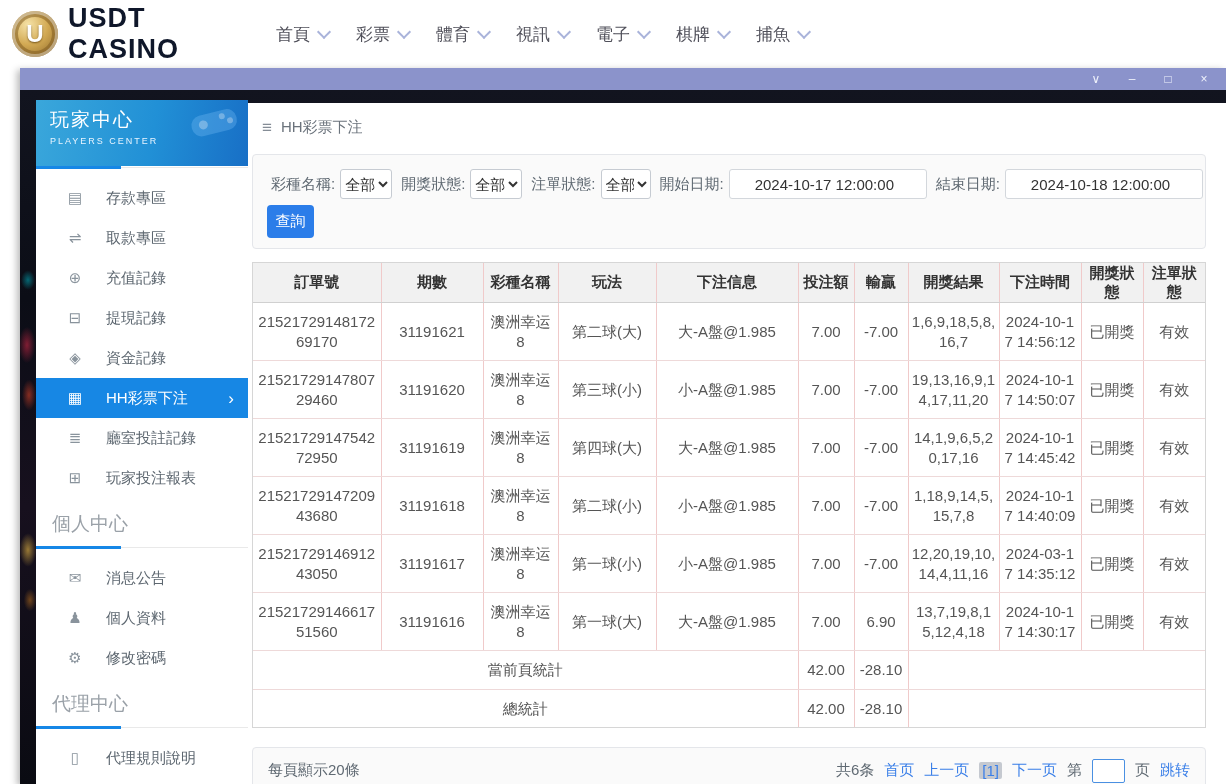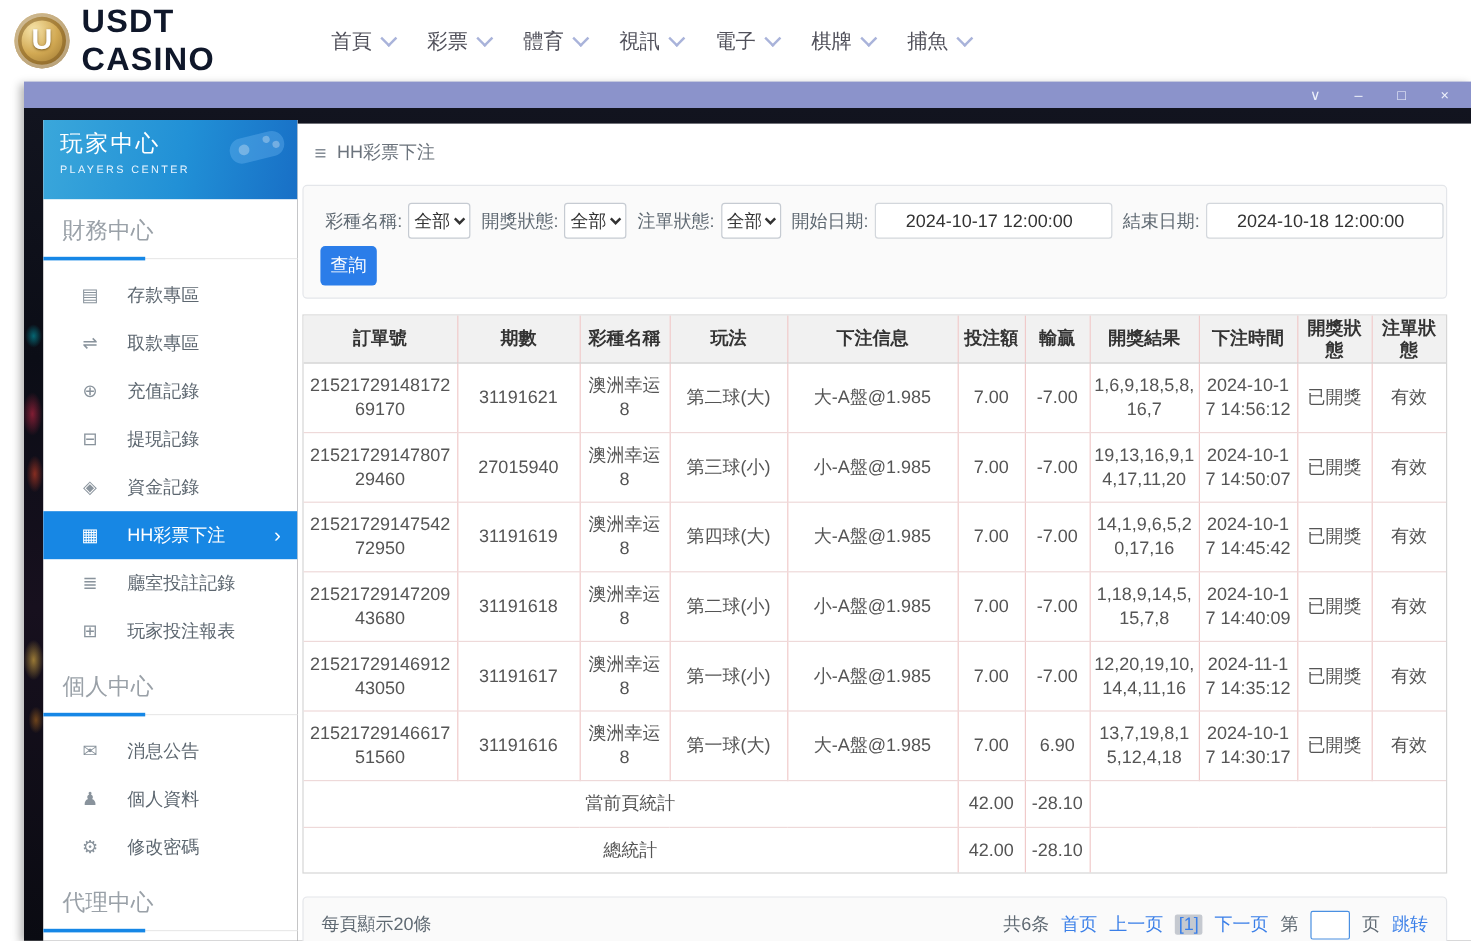--- a/index.html
+++ b/index.html
@@ -144,21 +144,20 @@
         <div class="sh-title">玩家中心</div>
         <div class="sh-sub">PLAYERS CENTER</div>
         <svg class="gamepad" width="54" height="38" viewBox="0 0 54 38">
           <rect x="3" y="9" width="46" height="21" rx="10" fill="rgba(140,205,255,.45)"></rect>
           <circle cx="15" cy="19" r="4.5" fill="rgba(255,255,255,.55)"></circle>
           <circle cx="35" cy="15" r="3" fill="rgba(255,255,255,.55)"></circle>
           <circle cx="42" cy="21" r="3" fill="rgba(255,255,255,.55)"></circle>
         </svg>
       </div>
 
-      <div class="sec-title">財務中心</div>
       <div class="sec-rule"></div>
       <div class="menu">
         <div class="menu-item">
           <span class="mi-icon">▤</span>
           <span>存款專區</span>
         </div>
         <div class="menu-item">
           <span class="mi-icon">⇌</span>
           <span>取款專區</span>
         </div>
@@ -283,21 +282,21 @@
               <td>大-A盤@1.985</td>
               <td>7.00</td>
               <td>-7.00</td>
               <td>1,6,9,18,5,8,16,7</td>
               <td>2024-10-17 14:56:12</td>
               <td>已開獎</td>
               <td>有效</td>
             </tr>
             <tr>
               <td>2152172914780729460</td>
-              <td>27015940</td>
+              <td>31191620</td>
               <td>澳洲幸运8</td>
               <td>第三球(小)</td>
               <td>小-A盤@1.985</td>
               <td>7.00</td>
               <td>-7.00</td>
               <td>19,13,16,9,14,17,11,20</td>
               <td>2024-10-17 14:50:07</td>
               <td>已開獎</td>
               <td>有效</td>
             </tr>
@@ -329,21 +328,21 @@
             </tr>
             <tr>
               <td>2152172914691243050</td>
               <td>31191617</td>
               <td>澳洲幸运8</td>
               <td>第一球(小)</td>
               <td>小-A盤@1.985</td>
               <td>7.00</td>
               <td>-7.00</td>
               <td>12,20,19,10,14,4,11,16</td>
-              <td>2024-11-17 14:35:12</td>
+              <td>2024-03-17 14:35:12</td>
               <td>已開獎</td>
               <td>有效</td>
             </tr>
             <tr>
               <td>2152172914661751560</td>
               <td>31191616</td>
               <td>澳洲幸运8</td>
               <td>第一球(大)</td>
               <td>大-A盤@1.985</td>
               <td>7.00</td>

